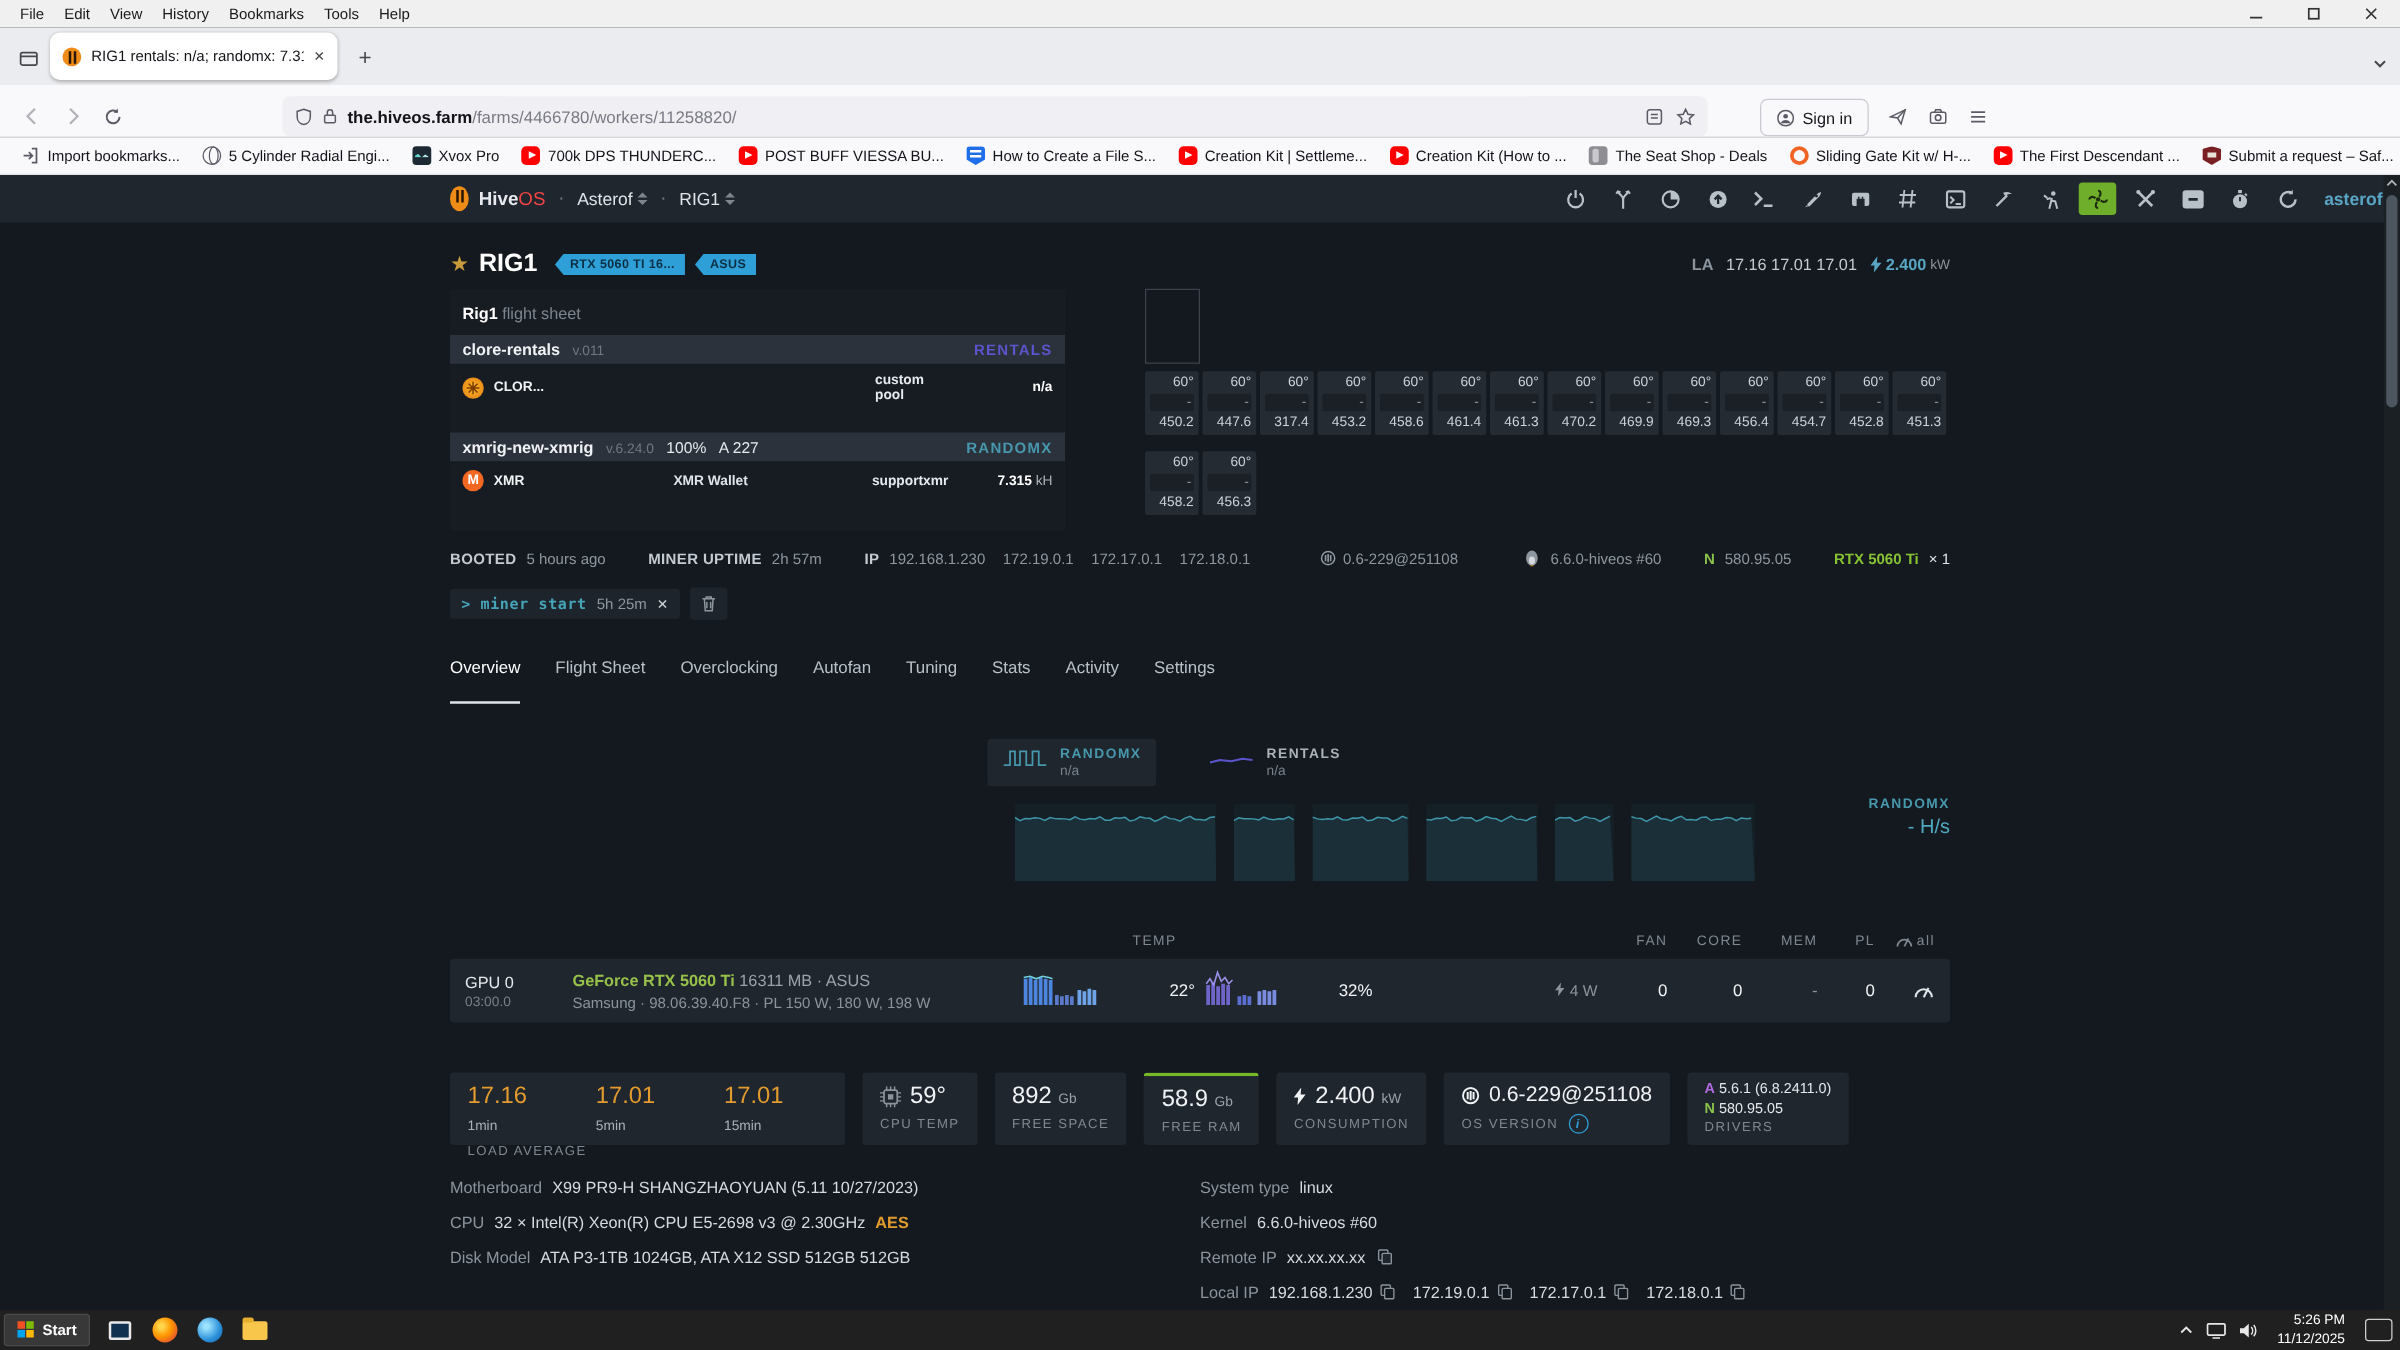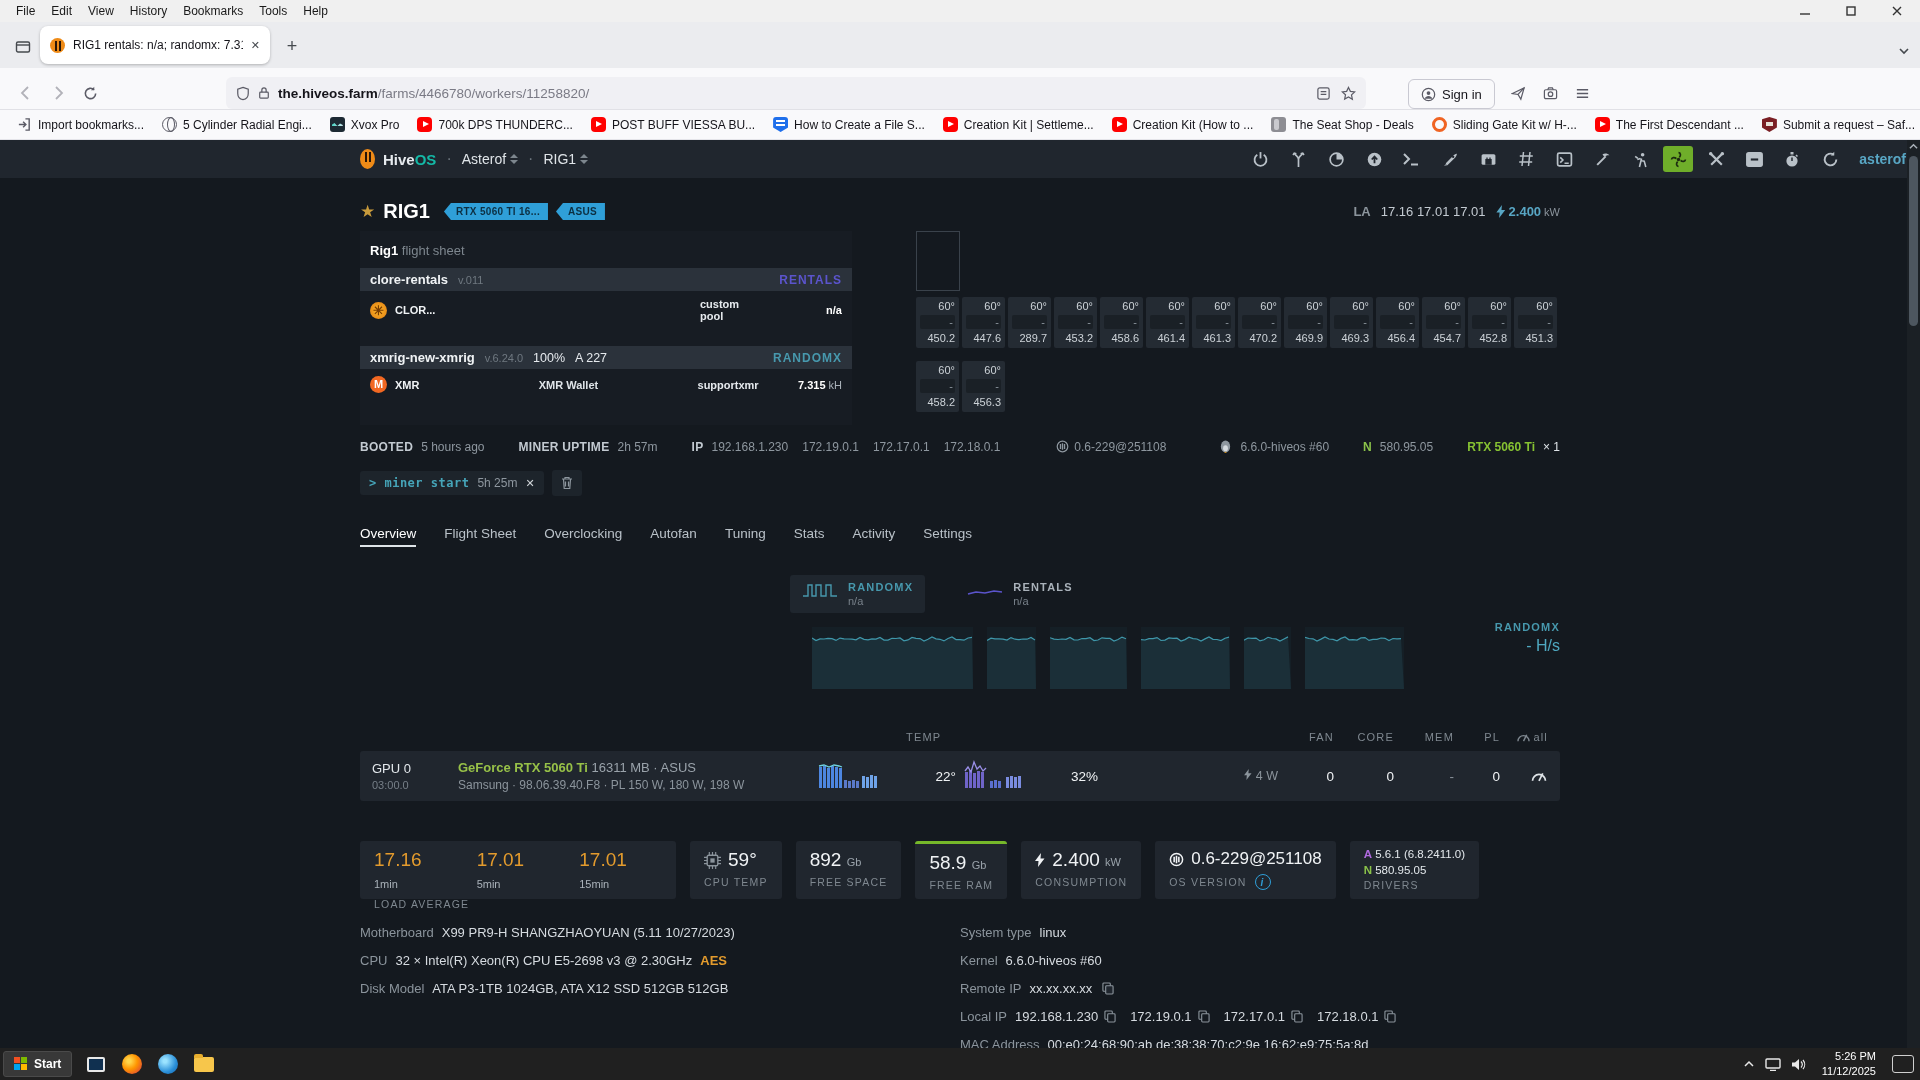--- a/index.html
+++ b/index.html
@@ -59,21 +59,21 @@
   .fav-ring { border:3px solid #f06423; border-radius:50%; }
   .fav-shield-red { background:#7a1f24; clip-path:polygon(0 15%,50% 0,100% 15%,100% 70%,50% 100%,0 70%); }
   .fav-shield-red:before { content:""; position:absolute; left:4px; top:5px; width:7px; height:4px; background:#e8e2d8; }
   .fav-hive { background:#ef8b17; border-radius:50%; }
   .fav-hive:before { content:""; position:absolute; left:4.5px; top:3px; width:2.5px; height:10px; background:#2a1606; box-shadow:4px 0 0 #2a1606; }
 
   
   .page { position:absolute; top:140px; bottom:32px; left:0; right:0; background:#14191f; overflow:hidden; }
   .hive-header { height:38px; background:#20262e; display:flex; align-items:center; padding:0 14px 0 360px; }
   .brand { display:flex; align-items:center; gap:8px; color:#e6eaee; font-size:15px; }
-  .brand b { font-weight:700; } .brand .lite { color:#14b8a6; font-weight:700; }
+  .brand b { font-weight:700; } .brand .lite { color:#ef4444; font-weight:400; }
   .crumb-sep { color:#6c757d; margin:0 10px; }
   .crumb { color:#dfe4e8; font-size:14px; display:flex; align-items:center; gap:4px; }
   .sorter { display:inline-flex; flex-direction:column; gap:2px; }
   .sorter i { width:0; height:0; border-left:4px solid transparent; border-right:4px solid transparent; }
   .sorter .up { border-bottom:4px solid #7d868e; } .sorter .dn { border-top:4px solid #7d868e; }
   .hicons { margin-left:auto; display:flex; align-items:center; gap:8px; }
   .hico { width:30px; height:26px; display:flex; align-items:center; justify-content:center; color:#b9c1c8; border-radius:3px; }
   .hico.green { background:#6fae2a; color:#1c2b10; }
   .account { color:#58a6c4; font-weight:700; font-size:14px; margin-left:14px; }
 
@@ -133,21 +133,21 @@
   .cmd-row { display:flex; align-items:center; gap:8px; margin-top:16px; }
   .cmd-chip { background:#1d242b; border-radius:3px; padding:5px 9px; display:flex; align-items:center; gap:8px;
     font-family:"DejaVu Sans Mono", monospace; font-size:12px; }
   .cmd-text { color:#45a4b8; font-weight:700; letter-spacing:.5px; }
   .cmd-time { color:#8e979f; font-family:"Liberation Sans", sans-serif; }
   .cmd-x { color:#cfd4d8; font-size:11px; font-family:"Liberation Sans", sans-serif; }
   .cmd-trash { background:#1d242b; border-radius:3px; width:30px; height:26px; display:flex; align-items:center;
     justify-content:center; color:#8e979f; }
 
   .tabs { display:flex; gap:28px; margin-top:30px; font-size:13.5px; }
-  .tabitem { color:#b9c1c8; padding-bottom:4px; }
+  .tabitem { color:#b9c1c8; padding-bottom:20px; }
   .tabitem.active { color:#fff; border-bottom:2px solid #dfe4e8; }
 
   .charts { position:relative; margin-top:28px; height:130px; }
   .legend { display:flex; gap:30px; margin-left:430px; }
   .leg { display:flex; align-items:flex-start; gap:10px; padding:6px 12px; border-radius:3px; }
   .leg.sel { background:#1f262e; }
   .leg .ltxt { display:flex; flex-direction:column; gap:2px; }
   .leg .lname { font-size:11px; font-weight:700; letter-spacing:1.2px; }
   .leg .lval { font-size:11px; color:#78818a; }
   .leg .lname.teal { color:#4798ad; } .leg .lname.gray { color:#aab2ba; }
@@ -596,21 +596,21 @@
                 <div class="tv">450.2</div>
               </div>
               <div class="tcell">
                 <div class="tt">60°</div>
                 <div class="td">-</div>
                 <div class="tv">447.6</div>
               </div>
               <div class="tcell">
                 <div class="tt">60°</div>
                 <div class="td">-</div>
-                <div class="tv">289.7</div>
+                <div class="tv">317.4</div>
               </div>
               <div class="tcell">
                 <div class="tt">60°</div>
                 <div class="td">-</div>
                 <div class="tv">453.2</div>
               </div>
               <div class="tcell">
                 <div class="tt">60°</div>
                 <div class="td">-</div>
                 <div class="tv">458.6</div>

